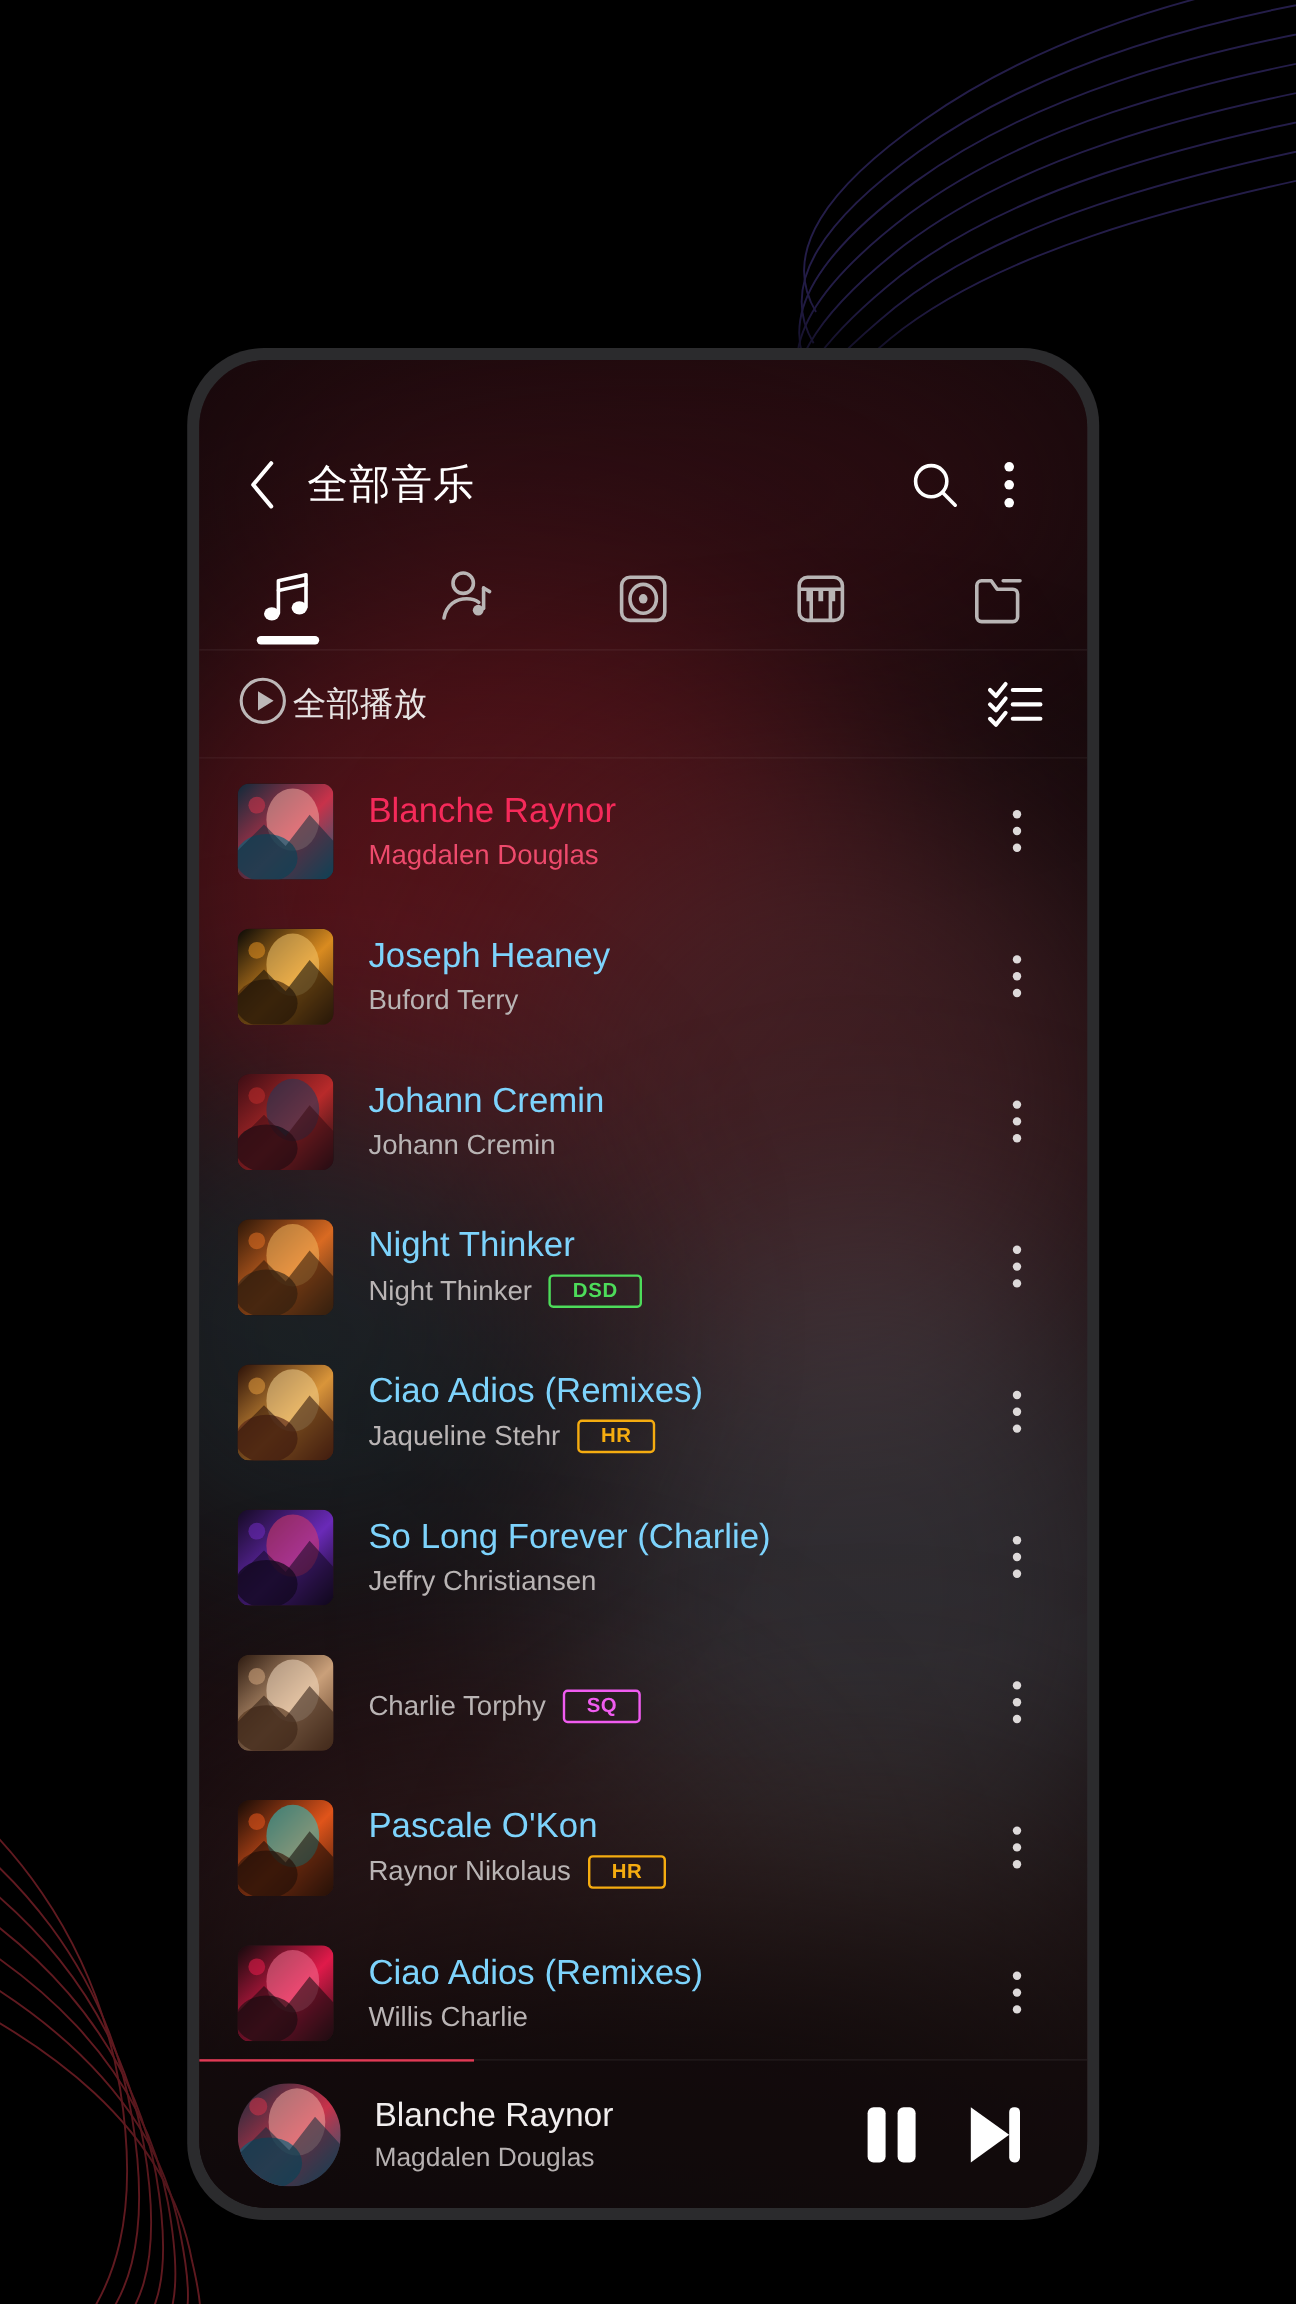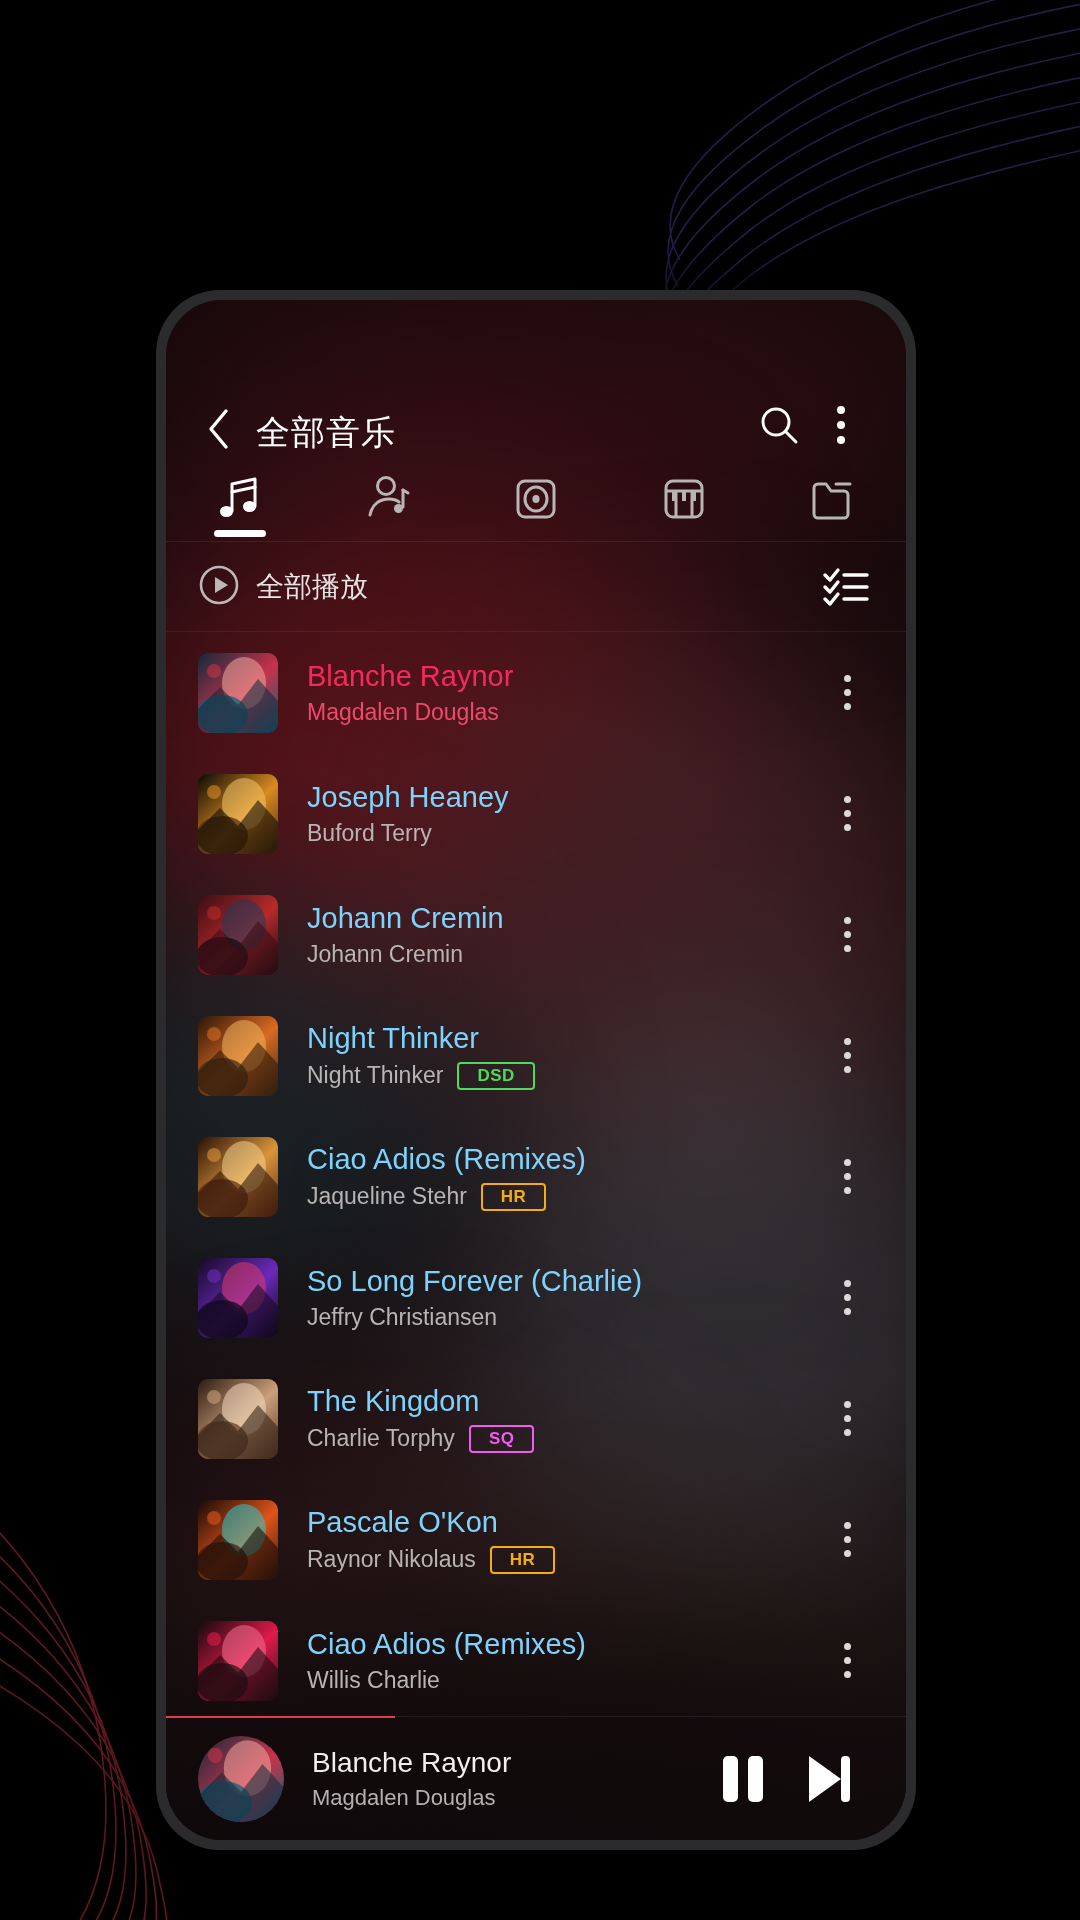--- a/index.html
+++ b/index.html
@@ -45,21 +45,21 @@
   .b6{ width:460px;height:420px; left:330px; top:1180px; background:rgba(110,80,72,.45); }
   .b7{ width:760px;height:300px; left:0;   top:-40px;   background:rgba(70,18,26,.9); }
   .b8{ width:760px;height:260px; left:0;   top:1330px;  background:rgba(26,14,14,.92); }
   #artdark{ position:absolute; inset:0; background:linear-gradient(180deg,rgba(20,8,10,.55) 0%,rgba(20,10,12,.35) 30%,rgba(16,10,12,.35) 70%,rgba(10,6,7,.80) 100%); }
 
   #ui{ position:relative; width:100%; height:100%; display:flex; flex-direction:column; }
 
   
   #appbar{
     height:104px; flex:0 0 104px;
-    display:flex; align-items:flex-end;
+    display:flex; align-items:center;
     padding:0 34px 0 26px;
     margin-top:52px;
   }
   .back-btn{ width:54px;height:54px; display:flex;align-items:center;justify-content:center; cursor:pointer; }
   #page-title{ font-size:34px; color:#fff; margin-left:10px; letter-spacing:1px; flex:1; font-weight:400; }
   .bar-icon{ width:62px;height:62px; display:flex;align-items:center;justify-content:center; cursor:pointer; }
   .dot3{ display:flex; flex-direction:column; gap:7px; align-items:center; }
   .dot3 i{ width:8px;height:8px;border-radius:50%;background:#fff; display:block; }
 
   
@@ -81,21 +81,21 @@
   }
   .tab.active .underline{ display:block; }
 
   
   #playall{
     height:90px; flex:0 0 90px;
     display:flex; align-items:center;
     padding:0 36px 0 32px;
     border-bottom:1px solid rgba(255,255,255,.06);
   }
-  #playall .pa-left{ display:flex; align-items:center; gap:16px; cursor:pointer; }
+  #playall .pa-left{ display:flex; align-items:center; gap:4px; cursor:pointer; }
   #playall-label{ font-size:28px; color:#e7e3e3; }
   #multiselect{ margin-left:auto; cursor:pointer; display:flex; }
 
   
   #list{ flex:1; overflow:hidden; }
   .song{
     height:121px;
     display:flex; align-items:center;
     padding:0 30px 0 32px;
     cursor:pointer;
@@ -496,21 +496,20 @@
     </linearGradient>
                 </defs>
     <rect width="80" height="80" fill="url(#ga7)"></rect>
     <ellipse cx="46" cy="30" rx="22" ry="26" fill="#f0d8bf" opacity=".55"></ellipse>
     <ellipse cx="24" cy="62" rx="26" ry="20" fill="#5a3a24" opacity=".7"></ellipse>
     <path d="M0 56 L22 34 L40 52 L60 26 L80 48 L80 80 L0 80 Z" fill="#2c1a10" opacity=".55"></path>
     <circle cx="16" cy="18" r="7" fill="#caa07a" opacity=".6"></circle>
   </svg>
             </div>
      <div class="meta">
-       <div class="title">The Kingdom</div>
        <div class="sub">
          <span>Charlie Torphy</span>
          <span class="badge SQ">SQ</span>
        </div>
      </div>
      <div class="song-more">
        <span class="dot3">
                 <i></i>
                 <i></i>
                 <i></i>

